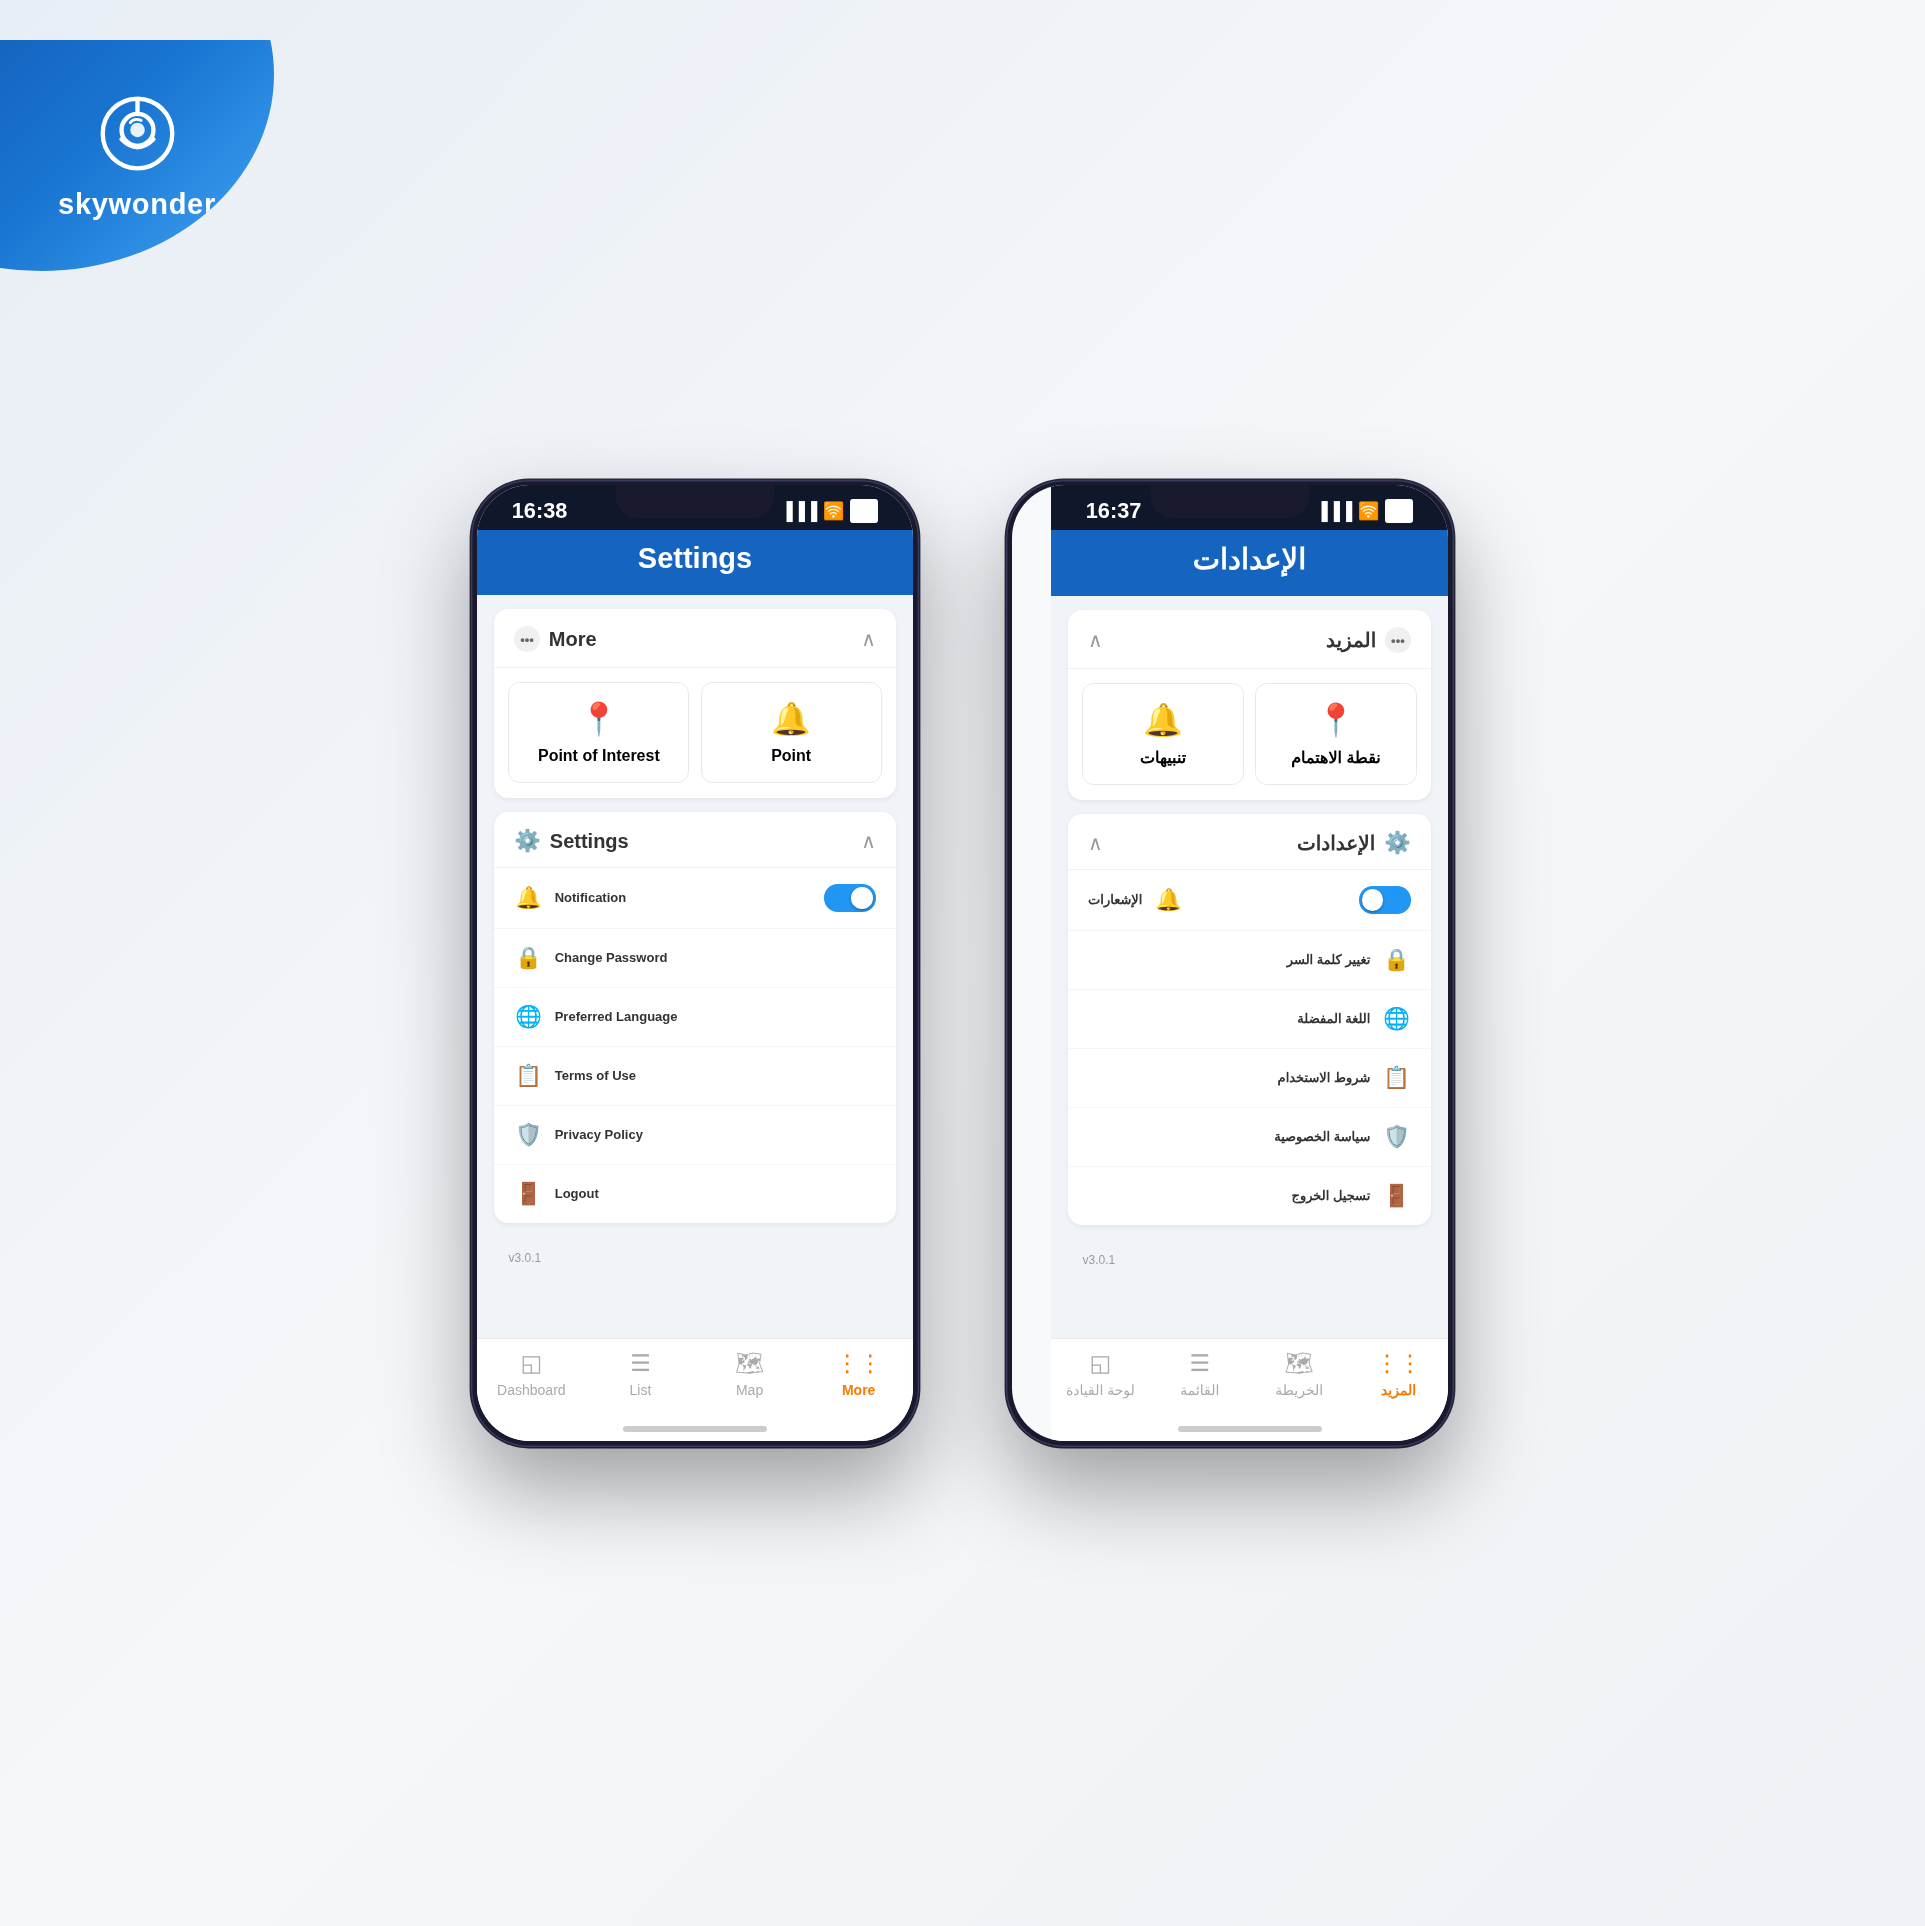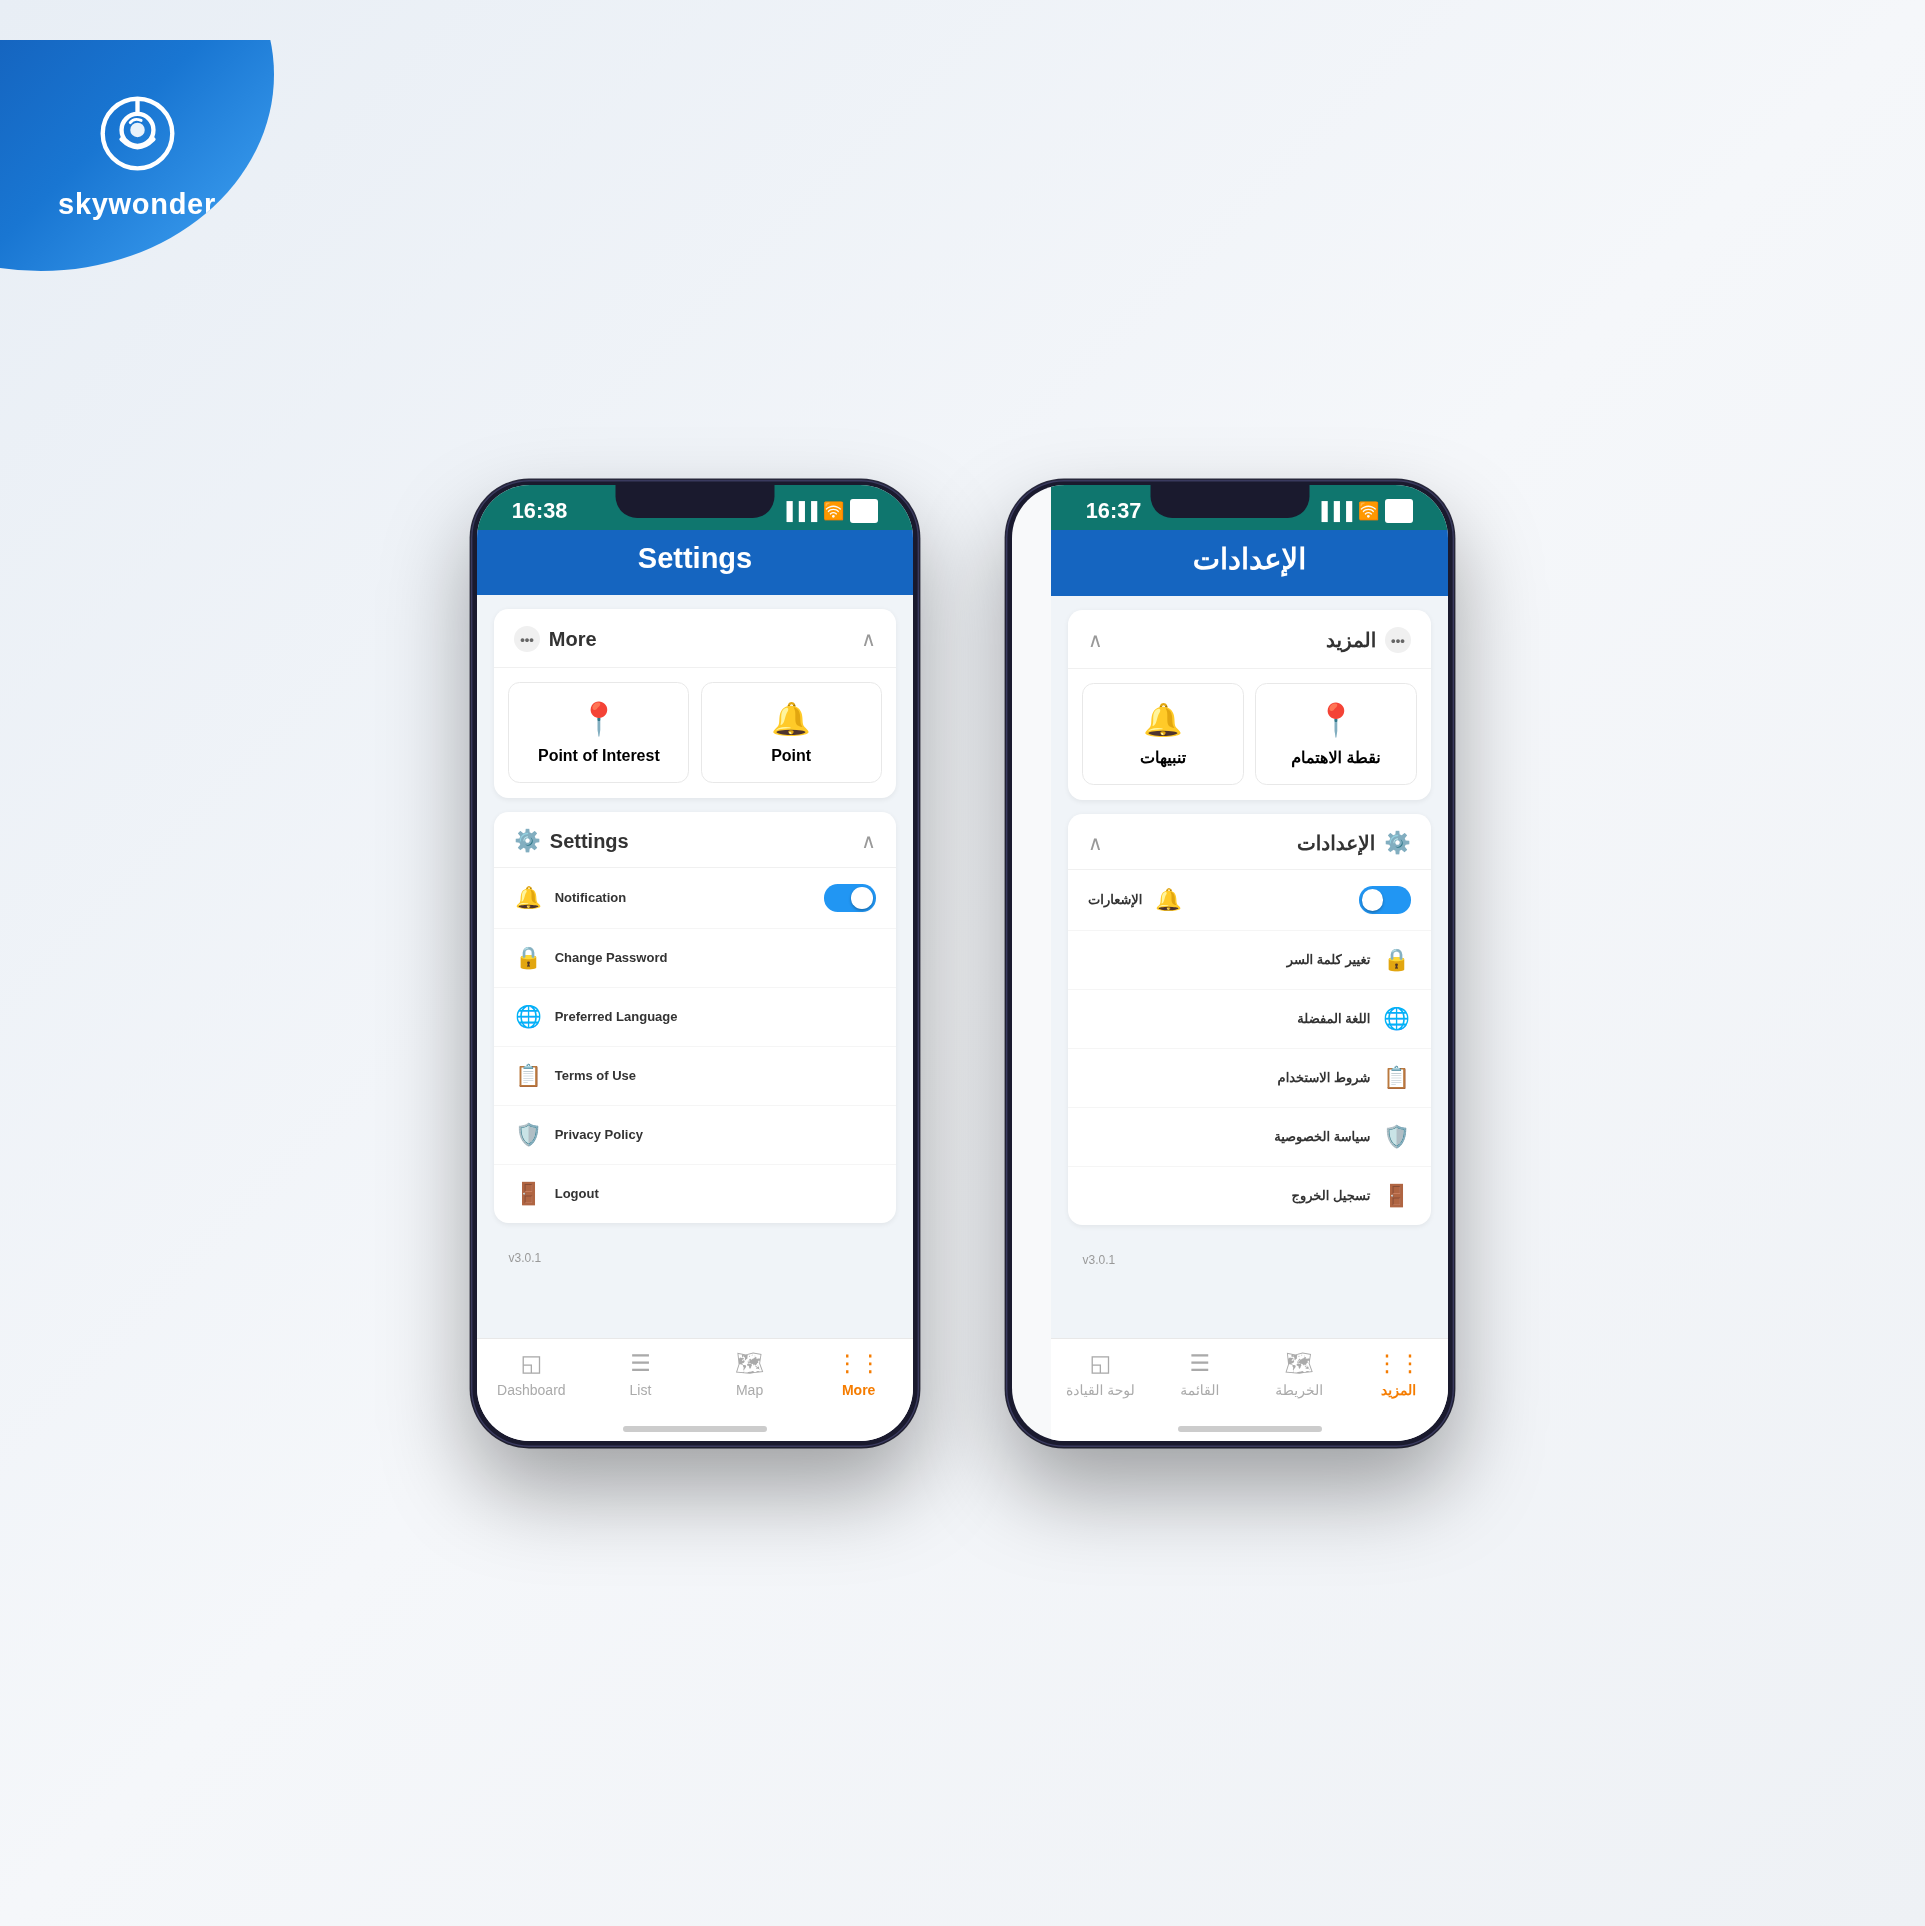--- a/index.html
+++ b/index.html
@@ -91,21 +91,21 @@
       border-radius: 0 0 21.7px 21.7px;
       z-index: 100;
     }
 
     
     .status-bar {
       display: flex;
       justify-content: space-between;
       align-items: center;
       padding: 13px 35px 5.8px;
-      background: #0f766e;
+      background: #0f172a;
       position: relative;
       z-index: 50;
     }
     .status-time {
       font-size: 21.7px;
       font-weight: 700;
       color: white;
     }
     .status-icons {
       display: flex;

